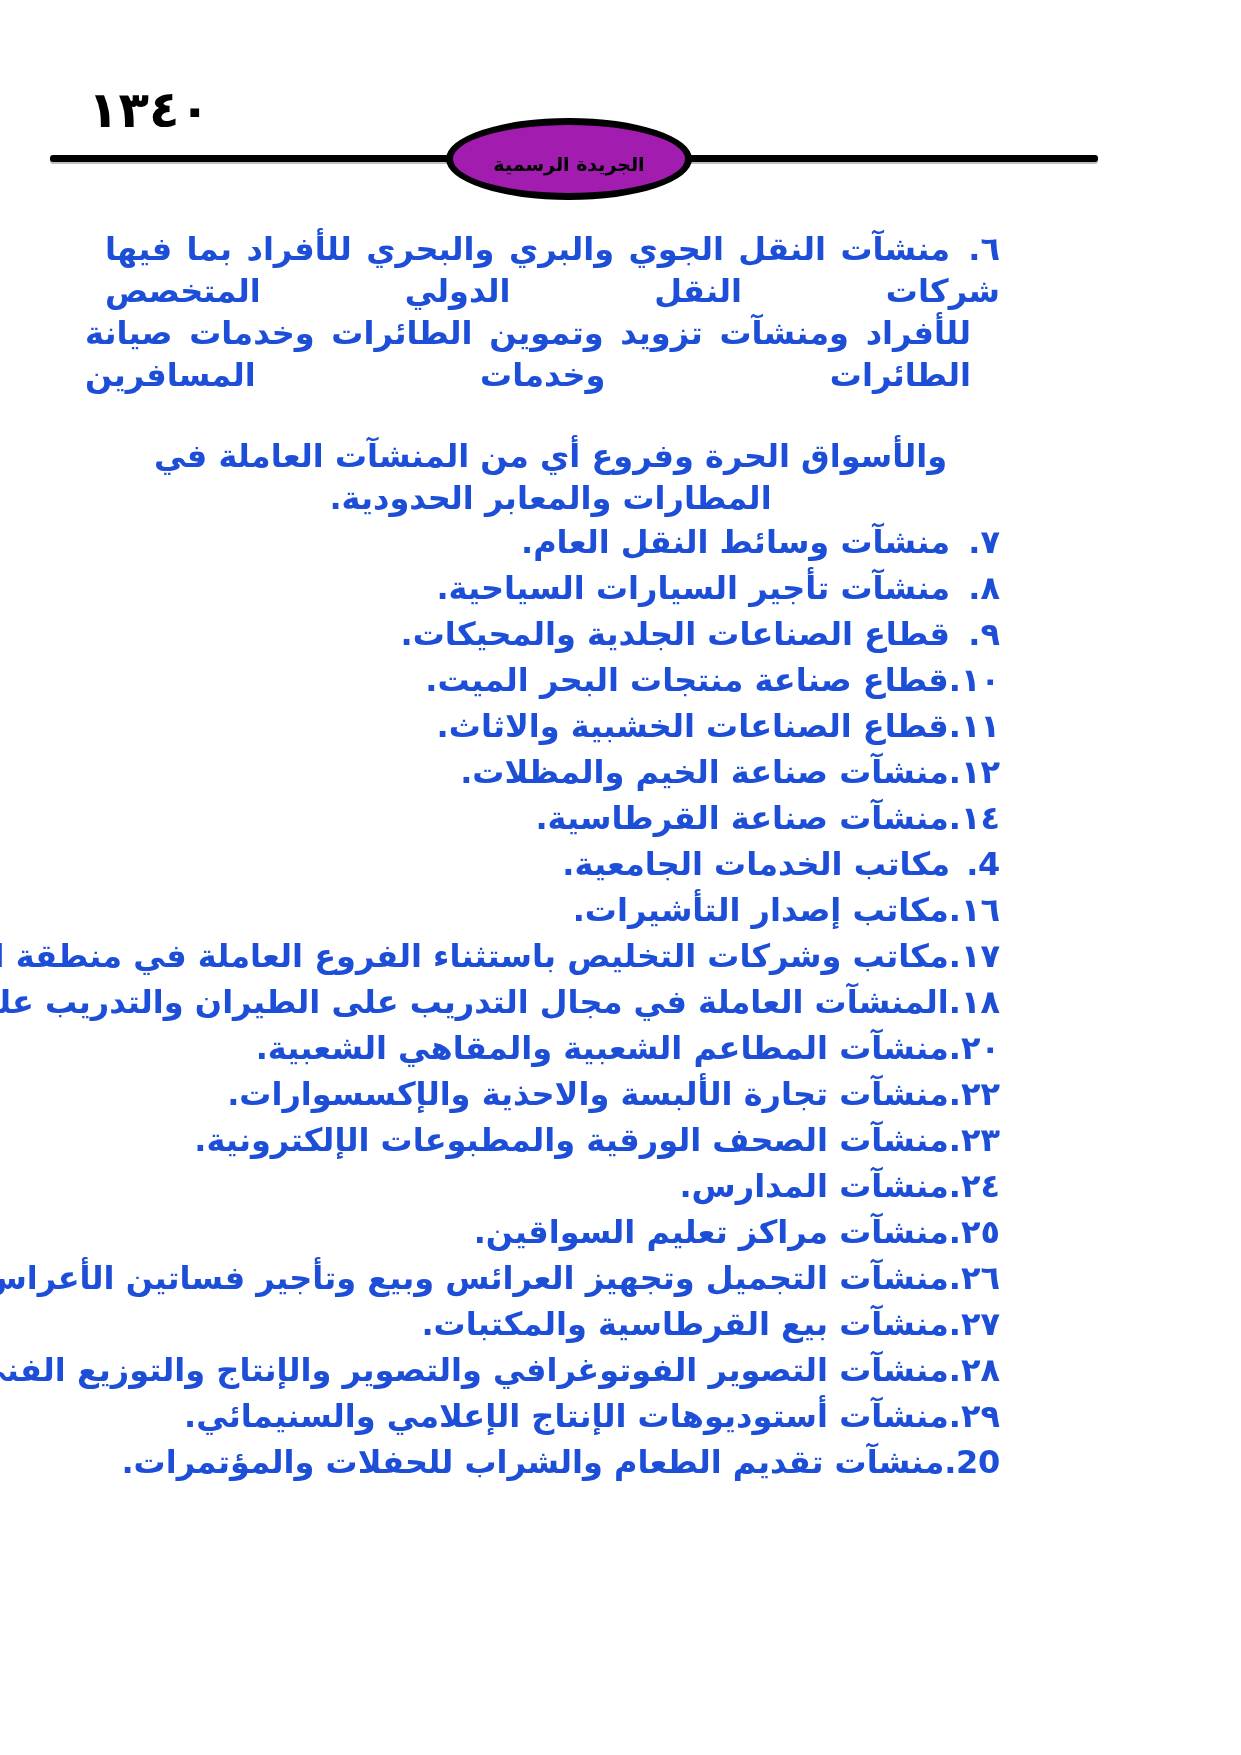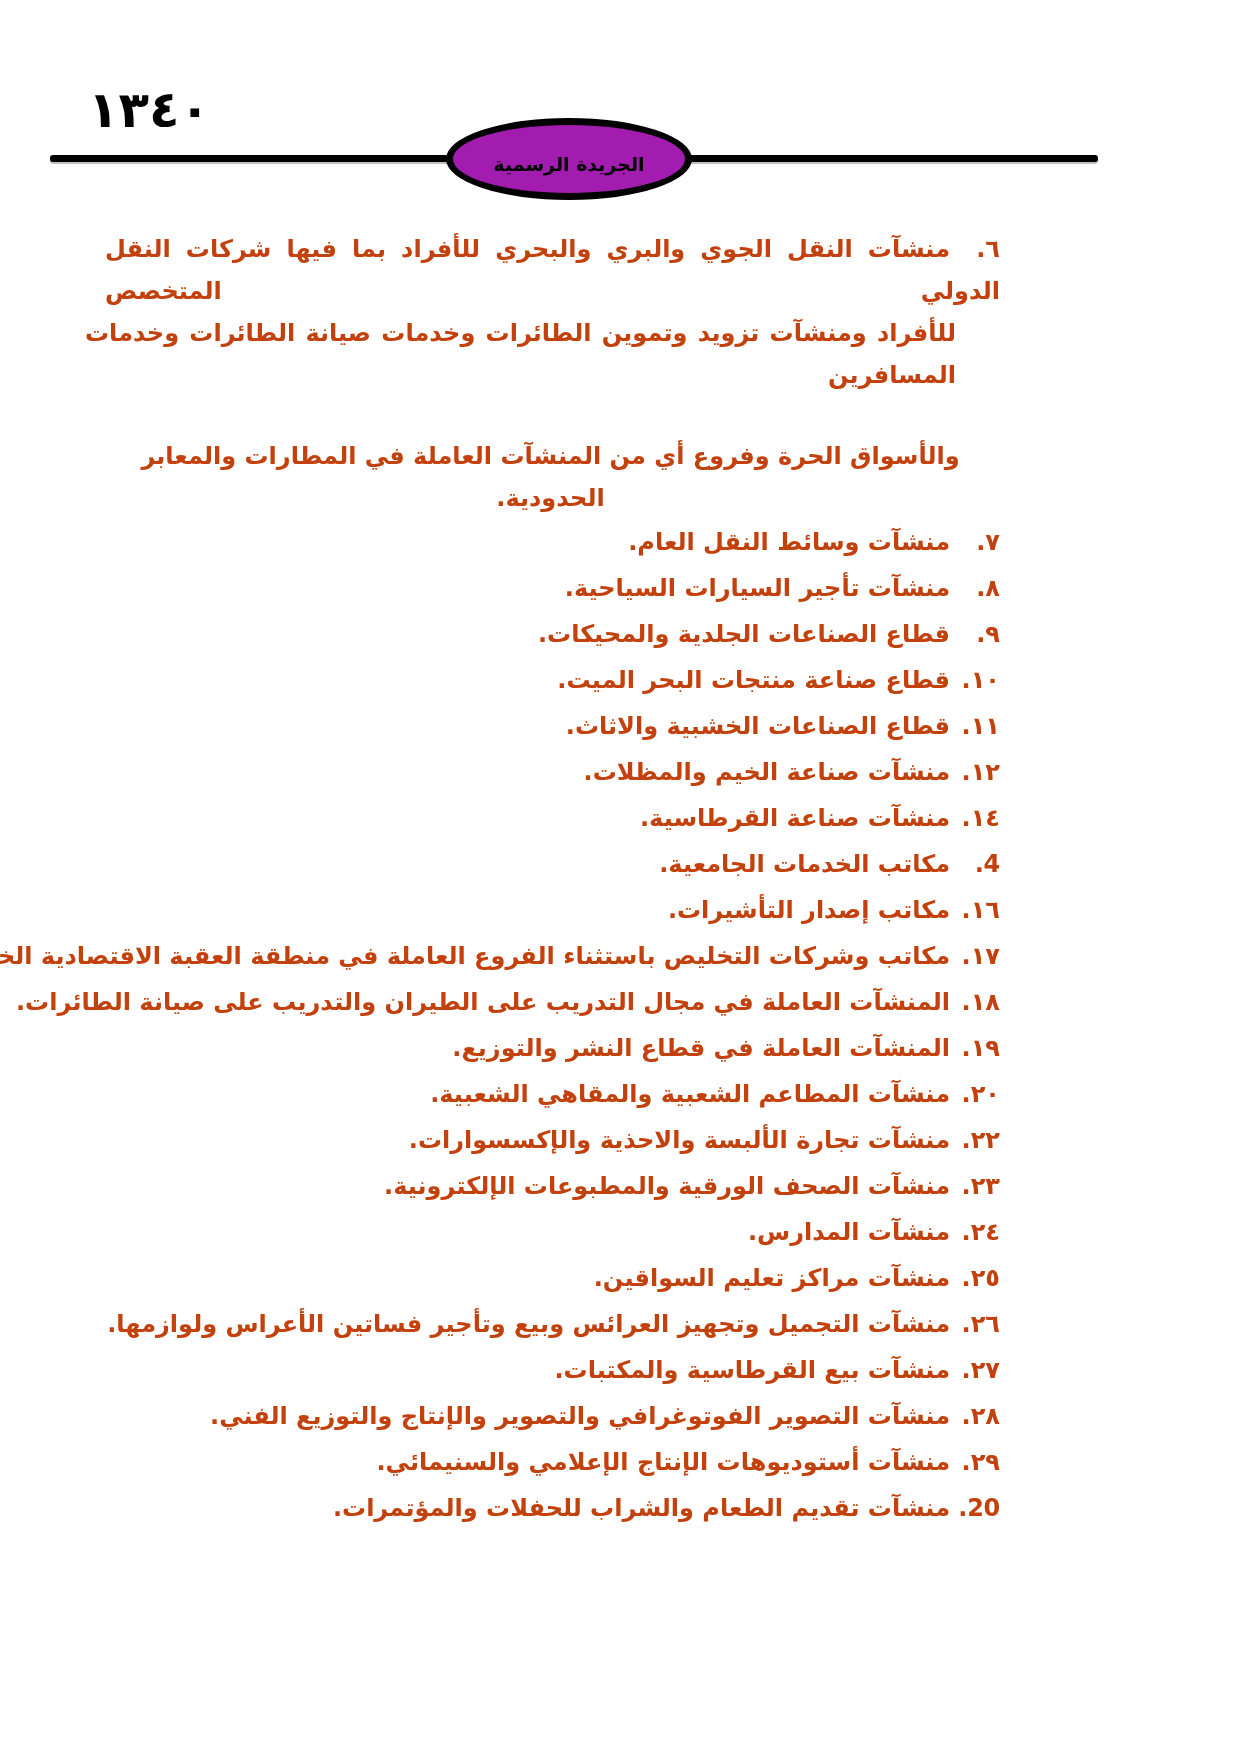--- a/index.html
+++ b/index.html
@@ -56,41 +56,41 @@
     white-space: nowrap;
   }
   
   .content {
     position: absolute;
     left: 85px;
     top: 228px;
     width: 915px;
     direction: rtl;
     font-weight: 700;
-    font-size: 24px;
+    font-size: 32px;
     letter-spacing: -0.3px;
-    color: #c2410c;
+    color: #1d4ed8;
   }
   .num {
     display: inline-block;
     min-width: 50px;
     text-align: right;
   }
   .item6 .p-line {
     line-height: 42px;
   }
   .item6 .l1 {
     text-align: justify;
     text-align-last: justify;
     margin-left: 20px;
   }
   .item6 .l2 {
     text-align: justify;
     text-align-last: justify;
-    margin-right: 44px;
+    margin-right: 29px;
   }
   .item6 .l3 {
     text-align: center;
     margin-right: 40px;
     margin-left: 56px;
     margin-top: 39px;
   }
   ol.items {
     list-style: none;
     margin: 0;
@@ -129,21 +129,20 @@
       <li><span class="num">٨.</span><span>منشآت تأجير السيارات السياحية.</span></li>
       <li><span class="num">٩.</span><span>قطاع الصناعات الجلدية والمحيكات.</span></li>
       <li><span class="num">١٠.</span><span>قطاع صناعة منتجات البحر الميت.</span></li>
       <li><span class="num">١١.</span><span>قطاع الصناعات الخشبية والاثاث.</span></li>
       <li><span class="num">١٢.</span><span>منشآت صناعة الخيم والمظلات.</span></li>
       <li><span class="num">١٤.</span><span>منشآت صناعة القرطاسية.</span></li>
       <li><span class="num">4.</span><span>مكاتب الخدمات الجامعية.</span></li>
       <li><span class="num">١٦.</span><span>مكاتب إصدار التأشيرات.</span></li>
       <li><span class="num">١٧.</span><span>مكاتب وشركات التخليص باستثناء الفروع العاملة في منطقة العقبة الاقتصادية الخاصة.</span></li>
       <li><span class="num">١٨.</span><span>المنشآت العاملة في مجال التدريب على الطيران والتدريب على صيانة الطائرات.</span></li>
-      <li><span class="num">١٩.</span><span>المنشآت العاملة في قطاع النشر والتوزيع.</span></li>
       <li><span class="num">٢٠.</span><span>منشآت المطاعم الشعبية والمقاهي الشعبية.</span></li>
       <li><span class="num">٢٢.</span><span>منشآت تجارة الألبسة والاحذية والإكسسوارات.</span></li>
       <li><span class="num">٢٣.</span><span>منشآت الصحف الورقية والمطبوعات الإلكترونية.</span></li>
       <li><span class="num">٢٤.</span><span>منشآت المدارس.</span></li>
       <li><span class="num">٢٥.</span><span>منشآت مراكز تعليم السواقين.</span></li>
       <li><span class="num">٢٦.</span><span>منشآت التجميل وتجهيز العرائس وبيع وتأجير فساتين الأعراس ولوازمها.</span></li>
       <li><span class="num">٢٧.</span><span>منشآت بيع القرطاسية والمكتبات.</span></li>
       <li><span class="num">٢٨.</span><span>منشآت التصوير الفوتوغرافي والتصوير والإنتاج والتوزيع الفني.</span></li>
       <li><span class="num">٢٩.</span><span>منشآت أستوديوهات الإنتاج الإعلامي والسنيمائي.</span></li>
       <li><span class="num">20.</span><span>منشآت تقديم الطعام والشراب للحفلات والمؤتمرات.</span></li>

